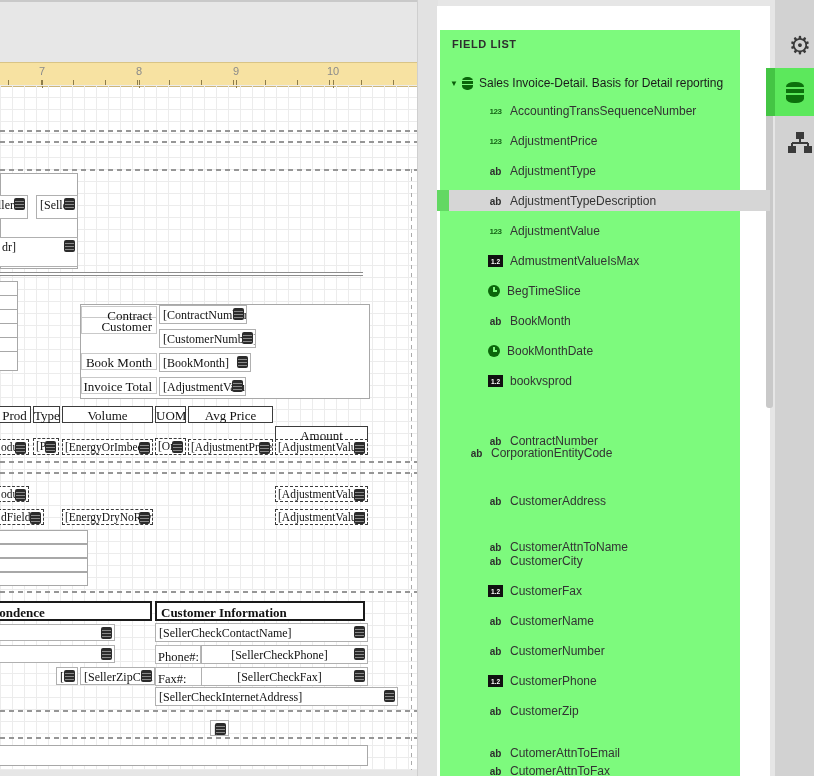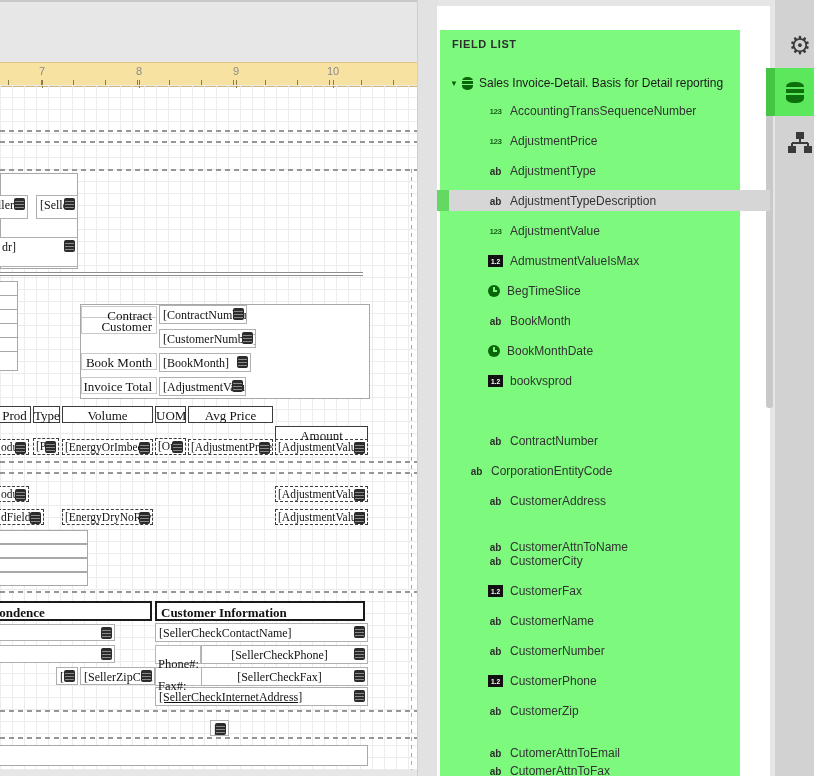--- a/index.html
+++ b/index.html
@@ -18,21 +18,21 @@
   .rnum{position:absolute;top:2px;width:20px;text-align:center;font-size:11px;color:#8b8b8b;}
   .rnum::after{content:"";position:absolute;left:50%;bottom:-11px;width:1px;height:8px;background:#8d7c4b;}
   .grid{position:absolute;left:0;top:23px;right:0;bottom:0;
     background-image:linear-gradient(to right,#ececec 1px,transparent 1px),linear-gradient(to bottom,#ececec 1px,transparent 1px);
     background-size:12px 12px;}
   .items{position:absolute;left:0;top:23px;right:0;height:685px;}
   .ci{position:absolute;box-sizing:border-box;font-family:"Liberation Serif", serif;color:#111;}
   .ci .txt{position:relative;z-index:1;}
   .box{background:#fff;border:1px solid #a8a8a8;}
   .label{background:#fff;border:1px solid #c9c9c9;font-size:13px;text-align:right;padding:1px 4px 0 0;}
-  .cell{background:#fff;border:1px solid #b8b8b8;font-size:12.5px;padding:11px 0 0 2px;}
+  .cell{background:#fff;border:1px solid #b8b8b8;font-size:12.5px;padding:4px 0 0 2px;}
   .value{background:#fff;border:1px solid #b0b0b0;font-size:12px;padding:2px 13px 0 3px;white-space:nowrap;overflow:hidden;}
   .field{background:#fff;border:1px dashed #3c3c3c;font-size:11.5px;padding:1px 11px 0 2px;white-space:nowrap;overflow:hidden;}
   .header{background:#fff;border:1px solid #3c3c3c;font-size:13px;text-align:center;padding-top:1px;}
   .headerbold{background:#fff;border:2px solid #1a1a1a;font-size:13px;font-weight:bold;padding:2px 0 0 4px;white-space:nowrap;}
   .al-c{text-align:center;}
   .al-l{text-align:left;}
   .dash{height:2px;background:repeating-linear-gradient(90deg,#969696 0 5px,transparent 5px 9px);}
   .vdash{width:1px;background:repeating-linear-gradient(180deg,#ababab 0 4px,transparent 4px 8px);}
   .dline{border-top:1px solid #8d8d8d;border-bottom:1px solid #8d8d8d;height:4px;background:#fff;}
   .iconbox{background:transparent;border:0;}
@@ -143,21 +143,21 @@
       <div class="ci value" style="left: -40px; top: 539px; width: 155px; height: 17px;"><span class="txt"></span><span class="dbicon"></span></div>
       <div class="ci value" style="left: 155px; top: 538px; width: 213px; height: 19px;"><span class="txt">[SellerCheckContactName]</span><span class="dbicon"></span></div>
       <div class="ci value" style="left: -40px; top: 560px; width: 155px; height: 18px;"><span class="txt"></span><span class="dbicon"></span></div>
       <div class="ci cell" style="left: 155px; top: 560px; width: 46px; height: 19px;"><span class="txt">Phone#:</span></div>
       <div class="ci value al-c" style="left: 201px; top: 560px; width: 167px; height: 19px;"><span class="txt">[SellerCheckPhone]</span><span class="dbicon"></span></div>
       <div class="ci iconbox" style="left: 43px; top: 584px; width: 12px; height: 13px;"></div>
       <div class="ci value" style="left: 56px; top: 582px; width: 22px; height: 18px;"><span class="txt">[S</span><span class="dbicon"></span></div>
       <div class="ci value" style="left: 80px; top: 582px; width: 75px; height: 18px;"><span class="txt">[SellerZipCod</span><span class="dbicon"></span></div>
       <div class="ci cell" style="left: 155px; top: 582px; width: 64px; height: 19px;"><span class="txt">Fax#:</span></div>
       <div class="ci value al-c" style="left: 201px; top: 582px; width: 167px; height: 19px;"><span class="txt">[SellerCheckFax]</span><span class="dbicon"></span></div>
-      <div class="ci value" style="left: 155px; top: 602px; width: 213px; height: 19px; text-decoration: underline;"><span class="txt">[SellerCheckInternetAddress]</span><span class="dbicon"></span></div>
+      <div class="ci value" style="left: 155px; top: 602px; width: 243px; height: 19px;"><span class="txt">[SellerCheckInternetAddress]</span><span class="dbicon"></span></div>
       <div class="ci dash" style="left: 0px; top: 625px; width: 417px; height: 2px;"></div>
       <div class="ci value" style="left: 210px; top: 635px; width: 19px; height: 16px;"><span class="txt">[</span><span class="dbicon"></span></div>
       <div class="ci dash" style="left: 0px; top: 652px; width: 417px; height: 2px;"></div>
       <div class="ci box" style="left: -10px; top: 660px; width: 378px; height: 21px;"></div>
     </div>
 </div>
 <div class="gap-strip"></div>
 
 <div class="panel">
   <div class="panel-green"></div>
@@ -205,21 +205,21 @@
         <span class="fname">BookMonthDate</span>
       </div>
       <div class="frow" style="top: 360px;">
         <span class="fi t-dec"></span>
         <span class="fname">bookvsprod</span>
       </div>
       <div class="frow" style="top: 420px;">
         <span class="fi t-str"></span>
         <span class="fname">ContractNumber</span>
       </div>
-      <div class="frow" style="top: 450px; padding-left: 32px;">
+      <div class="frow" style="top: 432px; padding-left: 32px;">
         <span class="fi t-str"></span>
         <span class="fname">CorporationEntityCode</span>
       </div>
       <div class="frow" style="top: 480px;">
         <span class="fi t-str"></span>
         <span class="fname">CustomerAddress</span>
       </div>
       <div class="frow" style="top: 526px;">
         <span class="fi t-str"></span>
         <span class="fname">CustomerAttnToName</span>

